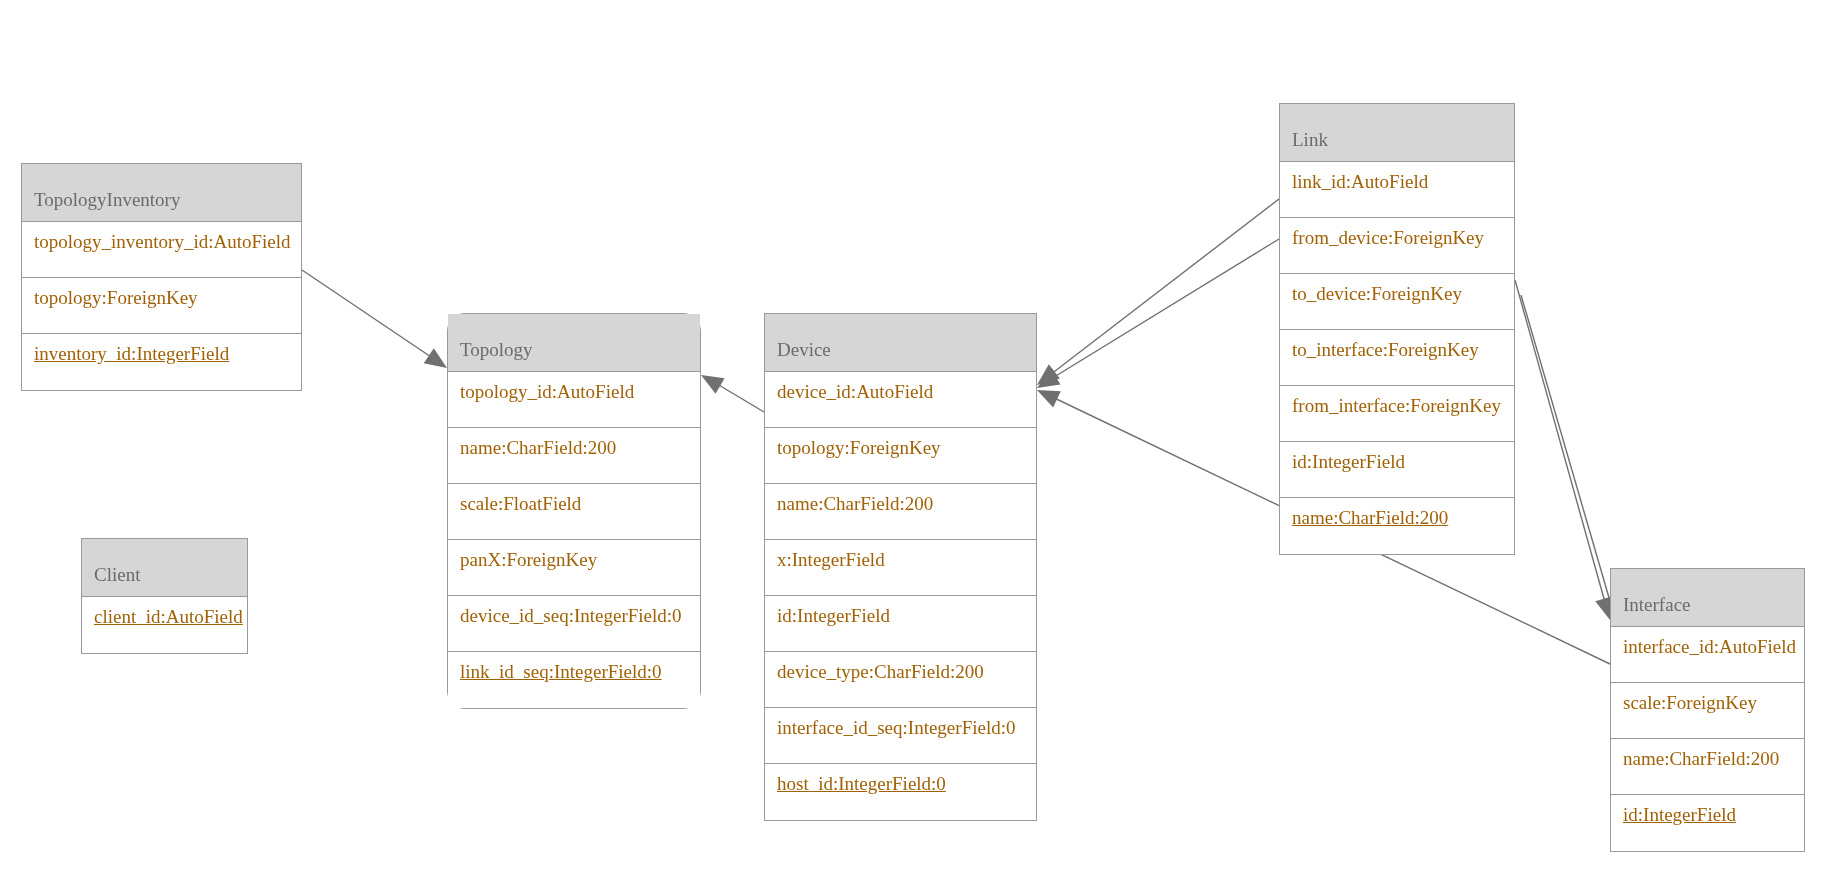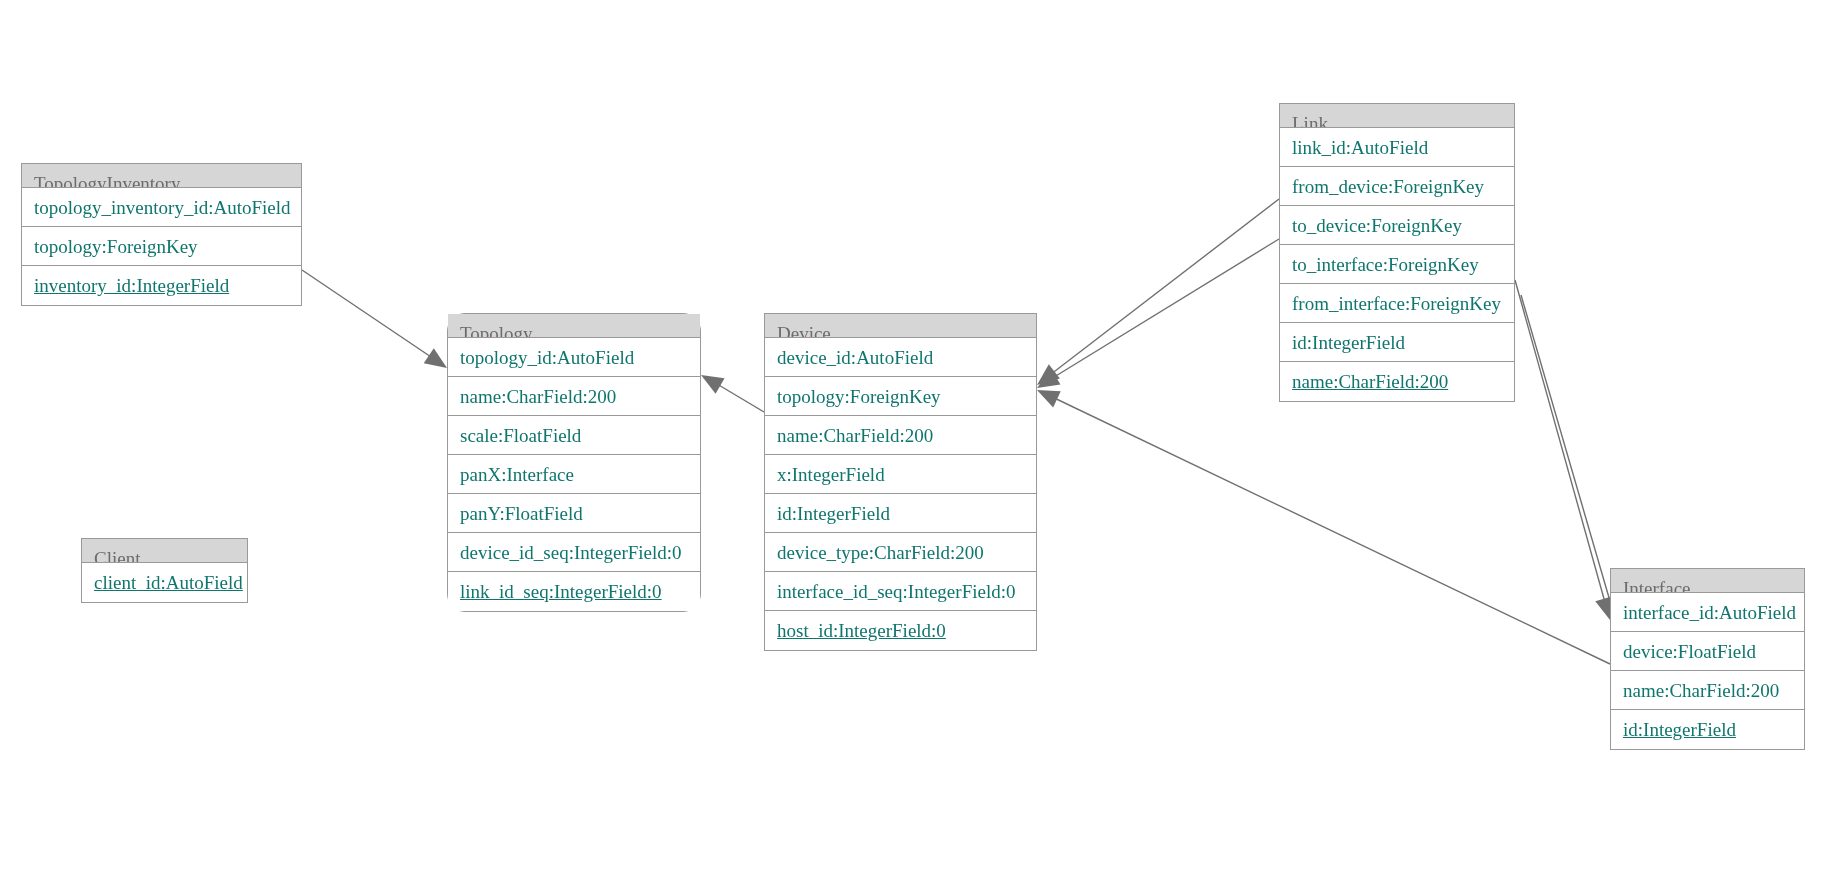--- a/index.html
+++ b/index.html
@@ -25,36 +25,36 @@
   }
   .entity {
     position: absolute;
     box-sizing: border-box;
     border: 1px solid #999999;
     background: #ffffff;
     box-shadow: 0 0 0 0 transparent;
   }
   .entity-header {
     box-sizing: border-box;
-    height: 24px;
+    height: 58px;
     line-height: 40px;
     background: #d6d6d6;
     border-bottom: 1px solid #999999;
     color: #6b6b6b;
     font-size: 19px;
-    padding: 0 0 0 12px;
+    padding: 16px 0 0 12px;
     white-space: nowrap;
     overflow: hidden;
   }
   .entity-row {
     box-sizing: border-box;
-    height: 39px;
+    height: 56px;
     line-height: 40px;
     border-bottom: 1px solid #999999;
-    color: #0f766e;
+    color: #a16207;
     font-size: 19px;
     padding: 0 0 0 12px;
     white-space: nowrap;
     overflow: hidden;
     background: #ffffff;
   }
   .entity-row:last-child {
     border-bottom: none;
     text-decoration: underline;
   }
@@ -104,22 +104,21 @@
       </div>
       <div class="entity" style="left: 81px; top: 526px; width: 167px; margin-top: 12px;">
         <div class="entity-header">Client</div>
         <div class="entity-row">client_id:AutoField</div>
       </div>
       <div class="entity" style="left: 447px; top: 313px; width: 254px; border-radius: 18px;">
         <div class="entity-header">Topology</div>
         <div class="entity-row">topology_id:AutoField</div>
         <div class="entity-row">name:CharField:200</div>
         <div class="entity-row">scale:FloatField</div>
-        <div class="entity-row">panX:Interface</div>
-        <div class="entity-row">panY:FloatField</div>
+        <div class="entity-row">panX:ForeignKey</div>
         <div class="entity-row">device_id_seq:IntegerField:0</div>
         <div class="entity-row">link_id_seq:IntegerField:0</div>
       </div>
       <div class="entity" style="left: 764px; top: 313px; width: 273px;">
         <div class="entity-header">Device</div>
         <div class="entity-row">device_id:AutoField</div>
         <div class="entity-row">topology:ForeignKey</div>
         <div class="entity-row">name:CharField:200</div>
         <div class="entity-row">x:IntegerField</div>
         <div class="entity-row">id:IntegerField</div>
@@ -133,19 +132,19 @@
         <div class="entity-row">from_device:ForeignKey</div>
         <div class="entity-row">to_device:ForeignKey</div>
         <div class="entity-row">to_interface:ForeignKey</div>
         <div class="entity-row">from_interface:ForeignKey</div>
         <div class="entity-row">id:IntegerField</div>
         <div class="entity-row">name:CharField:200</div>
       </div>
       <div class="entity" style="left: 1610px; top: 568px; width: 195px;">
         <div class="entity-header">Interface</div>
         <div class="entity-row">interface_id:AutoField</div>
-        <div class="entity-row">device:FloatField</div>
+        <div class="entity-row">scale:ForeignKey</div>
         <div class="entity-row">name:CharField:200</div>
         <div class="entity-row">id:IntegerField</div>
       </div>
     </div>
 
 </div>
 
 </body></html>

